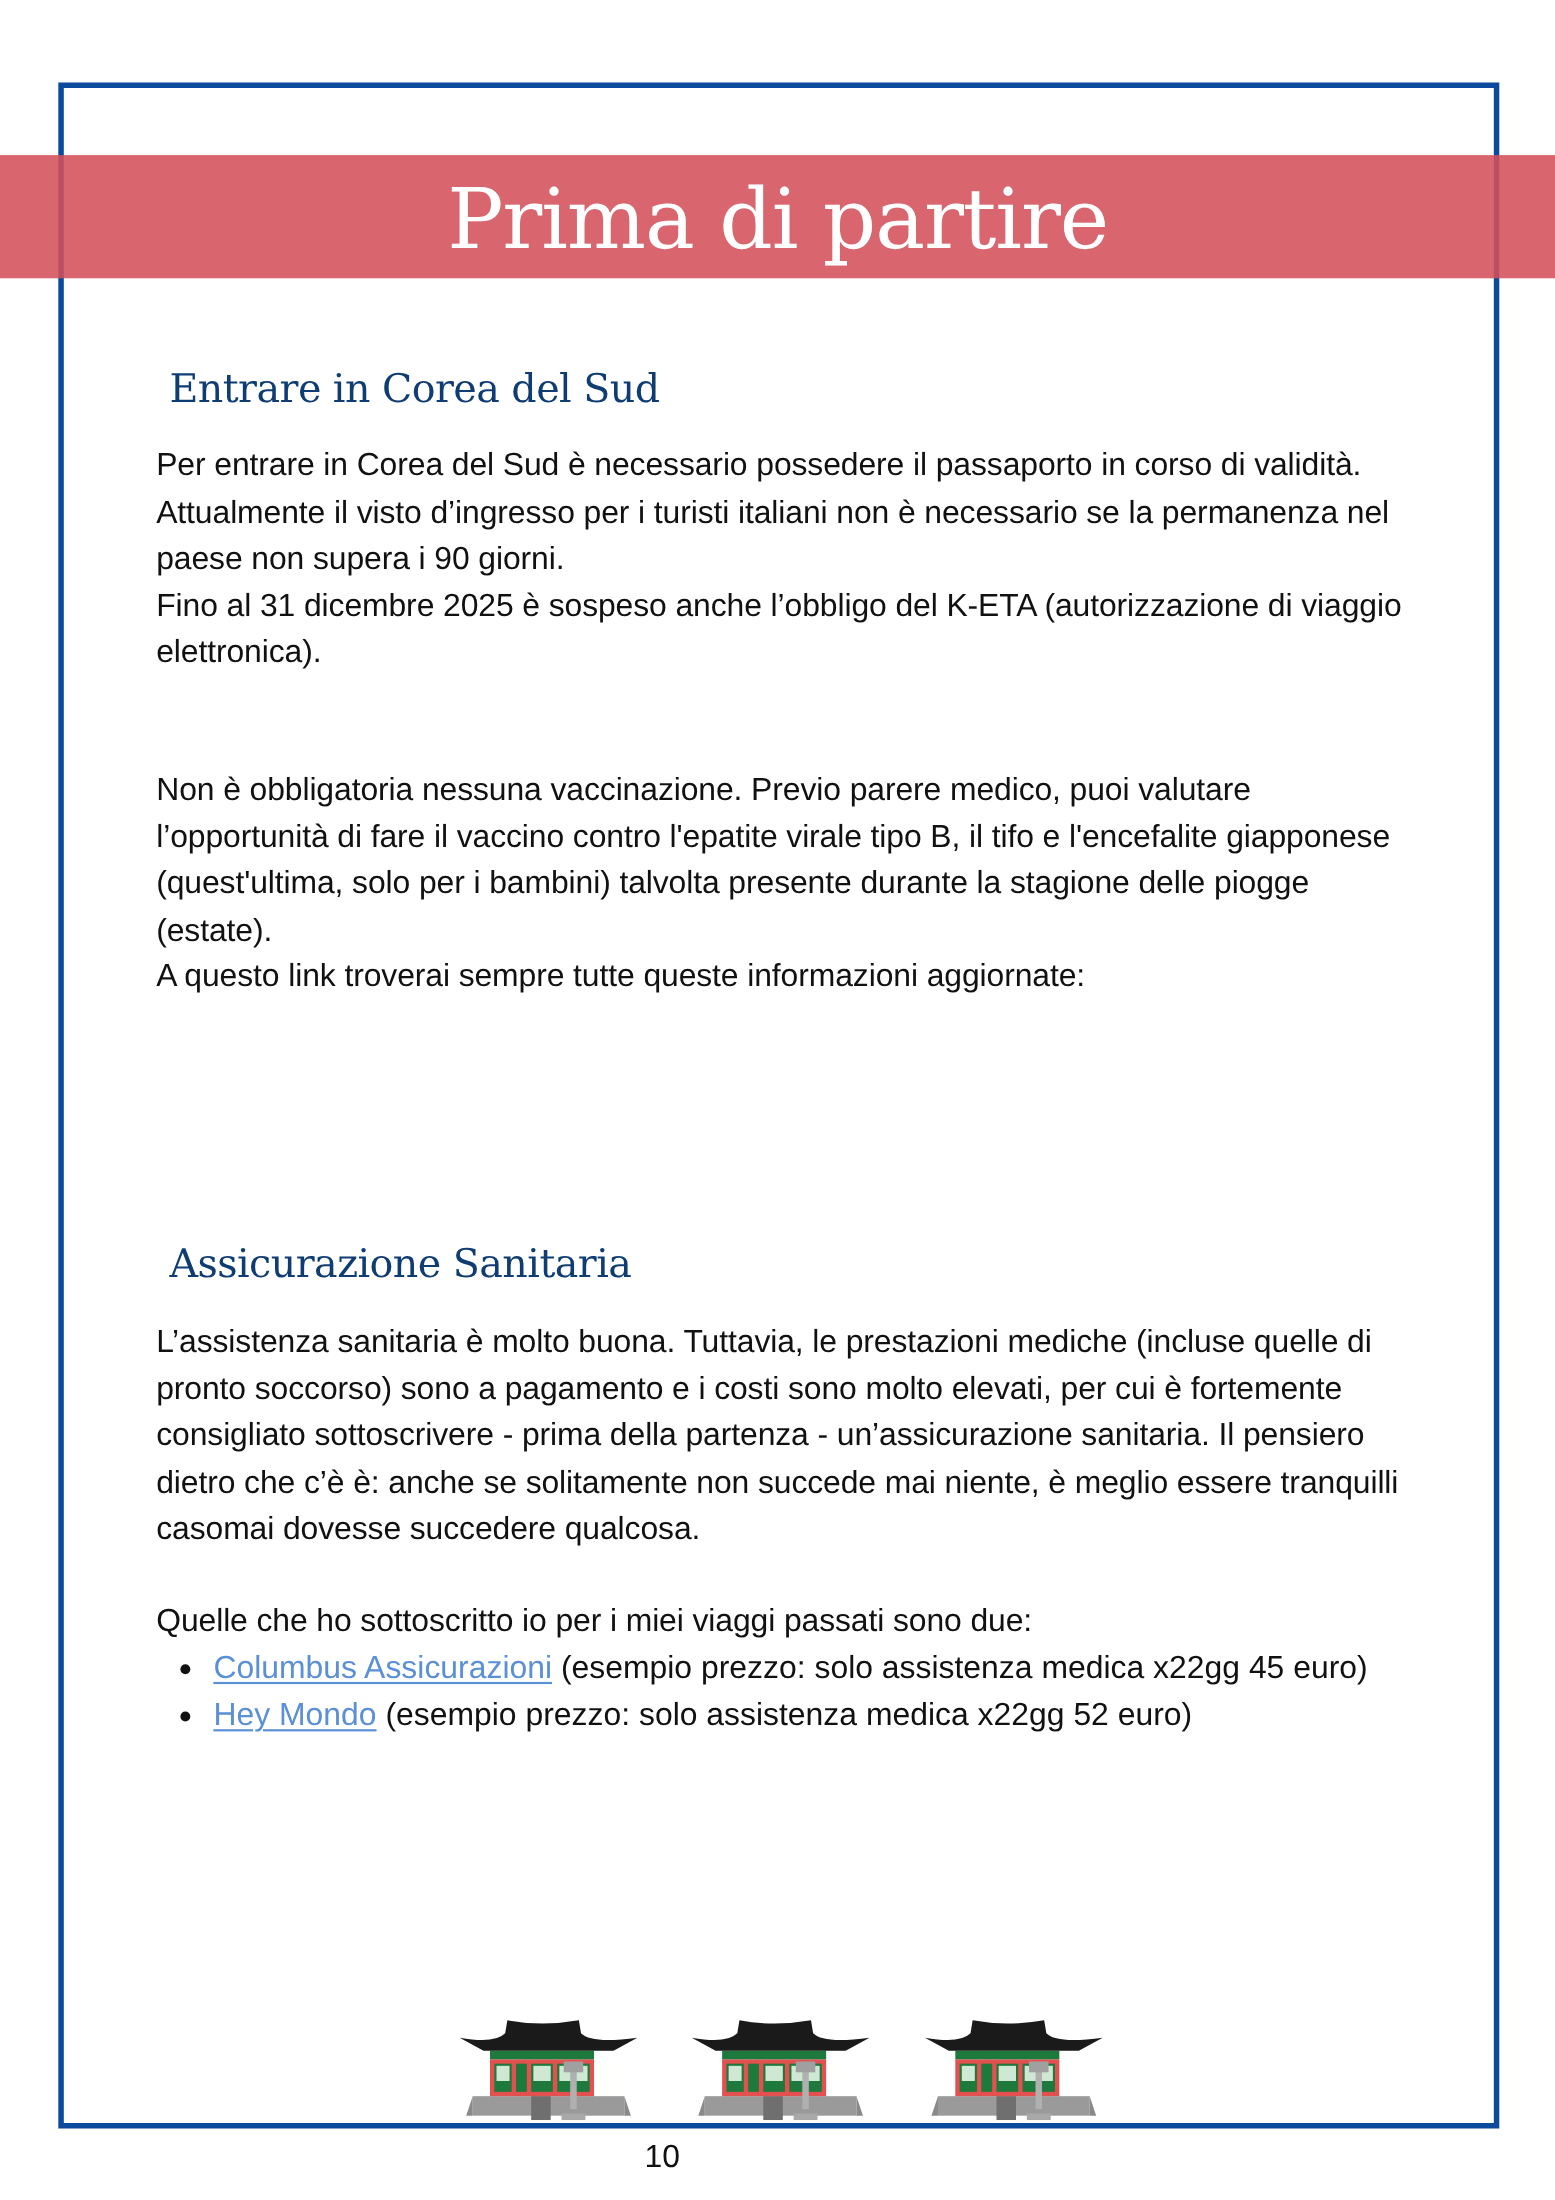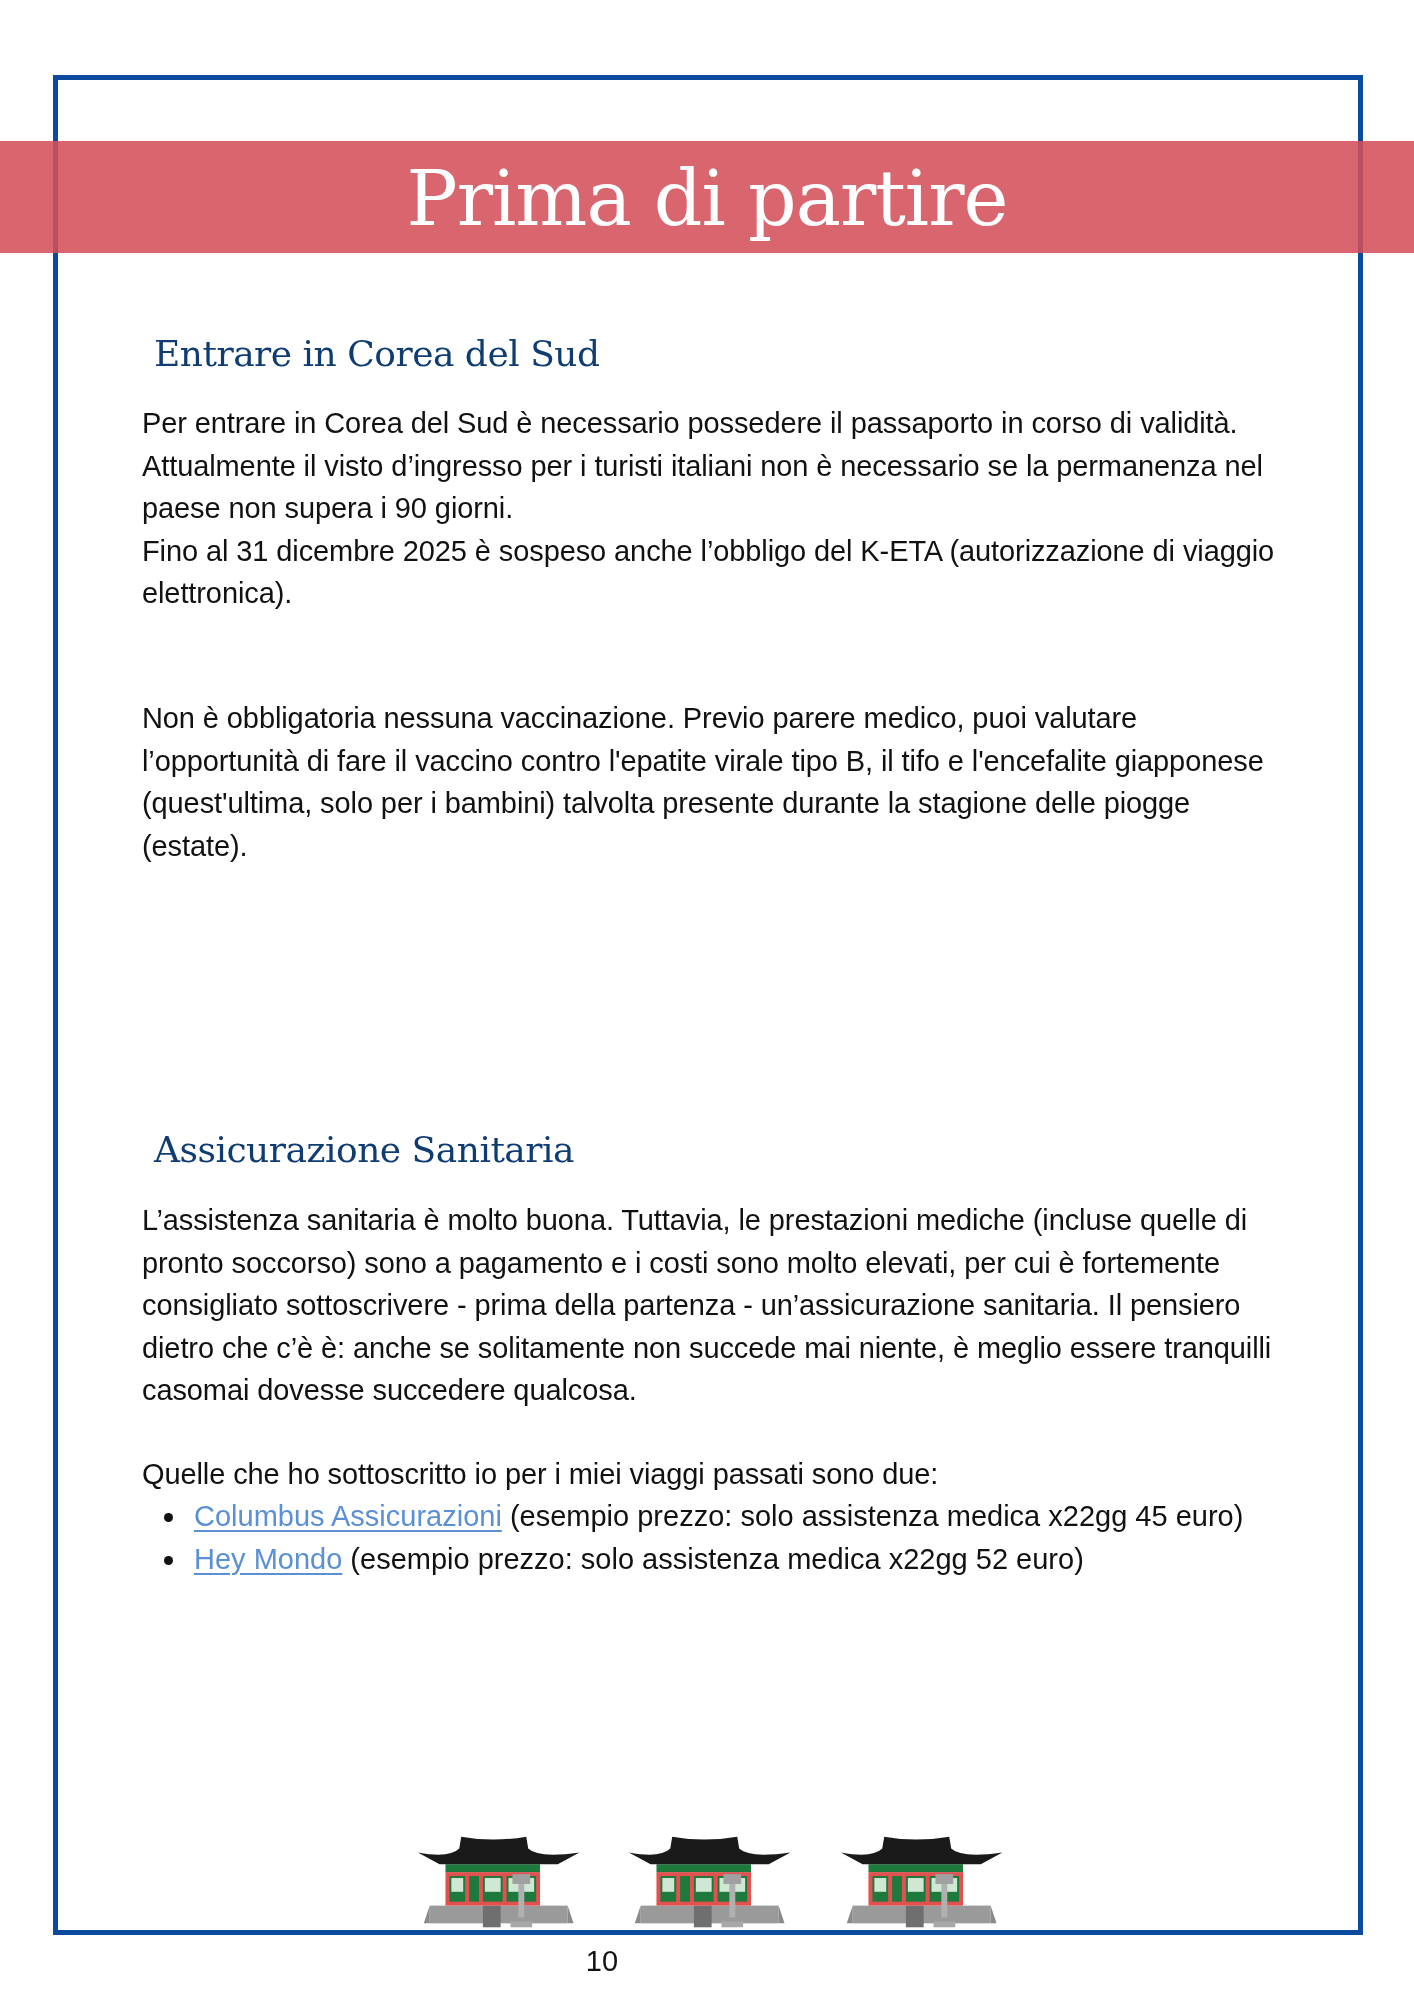--- a/index.html
+++ b/index.html
@@ -44,21 +44,21 @@
 </div>
 
 <div class="content">
 
   <h2 class="s1-title">Entrare in Corea del Sud</h2>
 
   <p class="s1-p1"><span>Per entrare in Corea del Sud è necessario possedere il </span><b>passaporto</b><span> in corso di validità. Attualmente il </span><b>visto d’ingresso</b><span> per i turisti italiani non è necessario se la permanenza nel paese non supera i 90 giorni.</span><br><span>Fino al 31 dicembre 2025 è sospeso anche l’obbligo del K-ETA (autorizzazione di viaggio elettronica).</span></p>
 
   <p class="s1-p2"><span>Non è obbligatoria </span><b>nessuna vaccinazione.</b><span> Previo parere medico, puoi valutare l’opportunità di fare il vaccino contro l'epatite virale tipo B, il tifo e l'encefalite giapponese (quest'ultima, solo per i bambini) talvolta presente durante la stagione delle piogge (estate).</span></p>
 
-  <p class="s1-p3"><br></p>
+  <p class="s1-p3"><span>A questo link troverai sempre tutte queste informazioni aggiornate:</span><br></p>
 
   <h2 class="s2-title">Assicurazione Sanitaria</h2>
 
   <p class="s2-p1"><span>L’assistenza sanitaria è molto buona. Tuttavia, le prestazioni mediche (incluse quelle di pronto soccorso) sono a pagamento e i costi sono molto elevati, per cui è </span><b>fortemente consigliato sottoscrivere</b><span> - prima della partenza - </span><b>un’assicurazione sanitaria</b><span>. Il pensiero dietro che c’è è: anche se solitamente non succede mai niente, è meglio essere tranquilli casomai dovesse succedere qualcosa.</span></p>
 
   <p class="s2-p2">Quelle che ho sottoscritto io per i miei viaggi passati sono due:</p>
 
   <ul class="s2-list">
     <li><a href="#">Columbus Assicurazioni</a><span> (esempio prezzo: solo assistenza medica x22gg 45 euro)</span></li>
     <li><a href="#">Hey Mondo</a><span> (esempio prezzo: solo assistenza medica x22gg 52 euro)</span></li>

